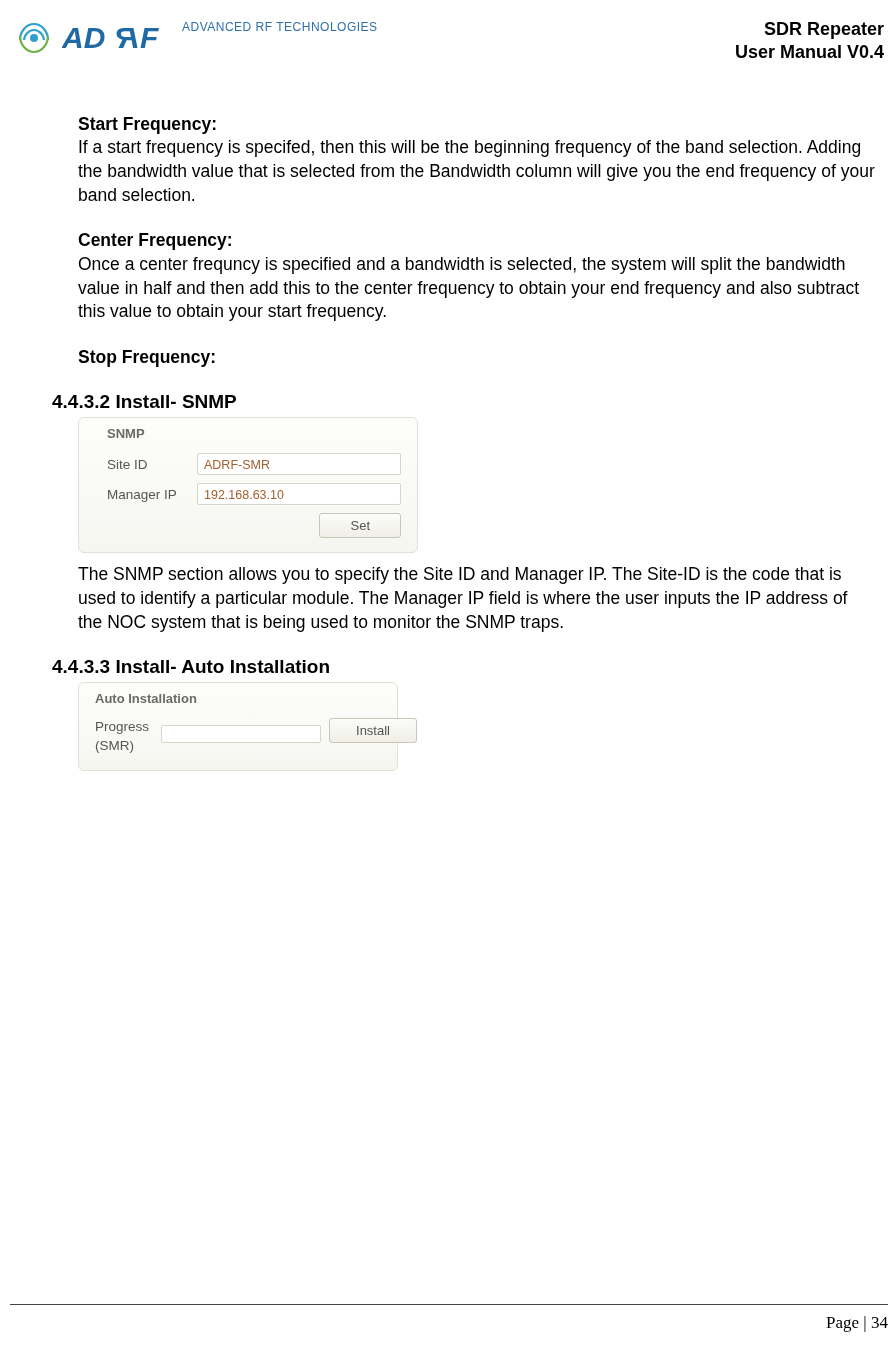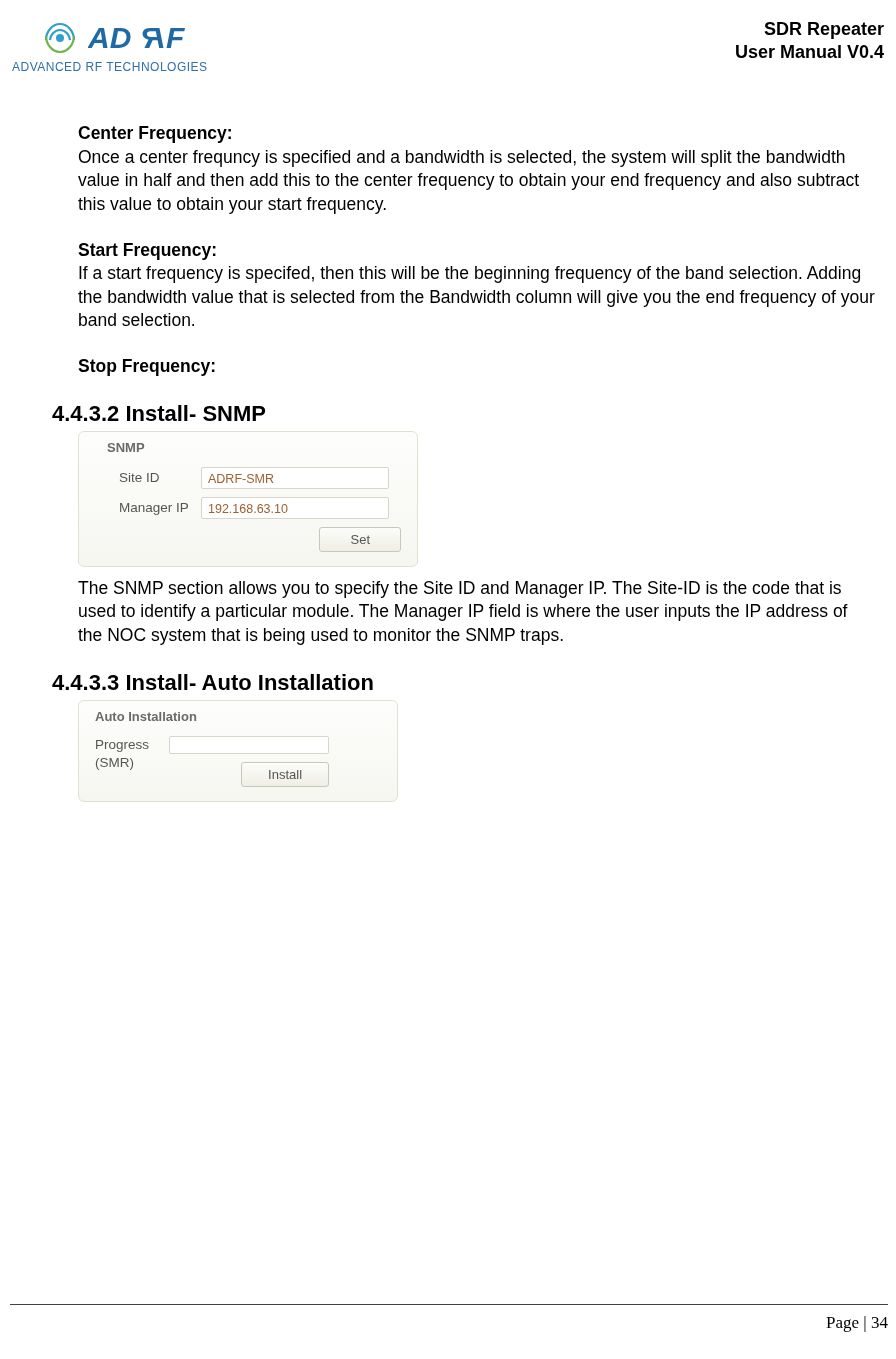--- a/index.html
+++ b/index.html
@@ -19,22 +19,22 @@
     height: 100%;
   }
   .header {
     display: flex;
     justify-content: space-between;
     align-items: flex-start;
     padding: 0 4px 0 4px;
   }
   .logo-wrap {
     display: flex;
-    flex-direction: column;
-    align-items: flex-end;
+    flex-direction: row;
+    align-items: flex-start;
   }
   .logo-row {
     display: flex;
     align-items: center;
     gap: 6px;
   }
   .logo-text {
     font-size: 12px;
     color: #2f6fab;
     letter-spacing: 0.5px;
@@ -50,43 +50,43 @@
     padding: 48px 12px 0 70px;
   }
   .para {
     font-size: 17.5px;
     line-height: 1.35;
     margin: 0 0 22px 0;
   }
   .bold { font-weight: bold; }
   .sec-h {
     font-weight: bold;
-    font-size: 22px;
+    font-size: 19px;
     margin: 10px 0 4px 4px;
   }
   .sec-h.outdent { margin-left: -26px; }
   .panel {
     background: linear-gradient(#fdfdfc, #f6f6f1);
     border: 1px solid #e2e0d5;
     border-radius: 6px;
     padding: 14px 16px 14px 28px;
     width: 340px;
     margin: 2px 0 10px 0;
   }
   .panel-title {
     font-size: 13px;
     color: #6a6a66;
     font-weight: bold;
     margin: -6px 0 12px 0;
   }
   .field-row {
     display: flex;
     align-items: center;
-    margin: 8px 12px;
-    gap: 2px;
+    margin: 8px 0;
+    gap: 10px;
   }
   .field-lbl {
     width: 80px;
     font-size: 13.5px;
     color: #555;
   }
   .field-val {
     flex: 1;
     height: 22px;
     background: #fff;
@@ -116,30 +116,30 @@
     background: linear-gradient(#fdfdfc, #f6f6f1);
     border: 1px solid #e2e0d5;
     border-radius: 6px;
     padding: 14px 16px 14px 16px;
     width: 320px;
     margin: 2px 0 10px 0;
   }
   .progress-row {
     display: flex;
     align-items: flex-start;
-    gap: 20px;
+    gap: 12px;
   }
   .progress-lbl {
     font-size: 13.5px;
     color: #555;
     line-height: 1.4;
   }
   .progress-col {
     display: flex;
-    flex-direction: column;
+    flex-direction: row;
     align-items: flex-end;
     gap: 8px;
   }
   .progress-bar {
     width: 160px;
     height: 18px;
     background: #fff;
     border: 1px solid #d8d6c9;
     border-radius: 2px;
   }
@@ -187,27 +187,27 @@
       <div class="logo-text">ADVANCED RF TECHNOLOGIES</div>
     </div>
     <div class="doc-title">
       <div>SDR Repeater</div>
       <div>User Manual V0.4</div>
     </div>
   </div>
 
   <div class="content">
     <div class="para">
+      <span class="bold">Start Frequency:</span><br>
+      <span>If a start frequency is specifed, then this will be the beginning frequency of the band selection.   Adding the bandwidth value that is selected from the Bandwidth column will give you the end frequency of your band selection.</span>
+    </div>
+
+    <div class="para">
       <span class="bold">Center Frequency:</span><br>
       <span>Once a center frequncy is specified and a bandwidth is selected, the system will split the bandwidth value in half and then add this to the center frequency to obtain your end frequency and also subtract this value to obtain your start frequency.</span>
-    </div>
-
-    <div class="para">
-      <span class="bold">Start Frequency:</span><br>
-      <span>If a start frequency is specifed, then this will be the beginning frequency of the band selection.   Adding the bandwidth value that is selected from the Bandwidth column will give you the end frequency of your band selection.</span>
     </div>
 
     <div class="para">
       <span class="bold">Stop Frequency:</span><br>
     </div>
 
     <div class="sec-h outdent">4.4.3.2 Install- SNMP</div>
 
     <div class="panel">
       <div class="panel-title">SNMP</div>

